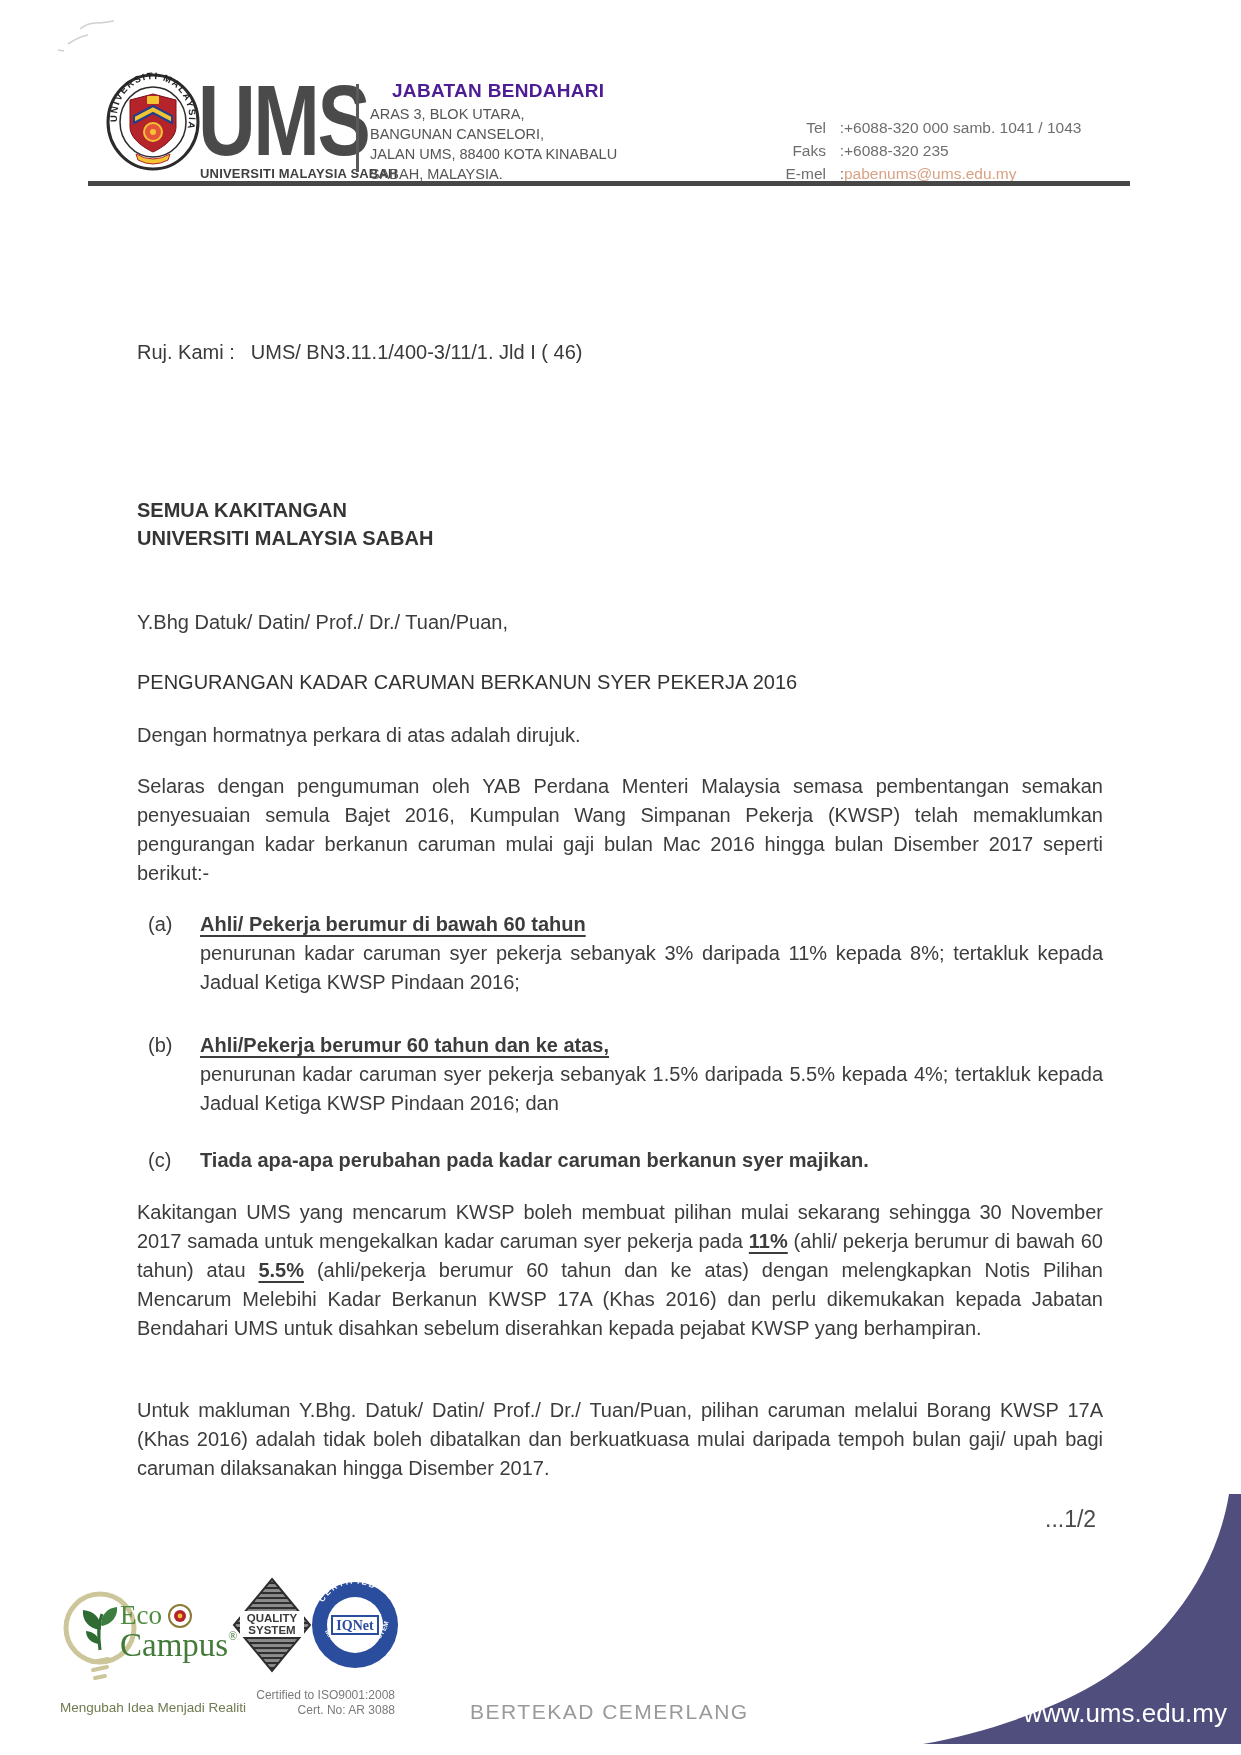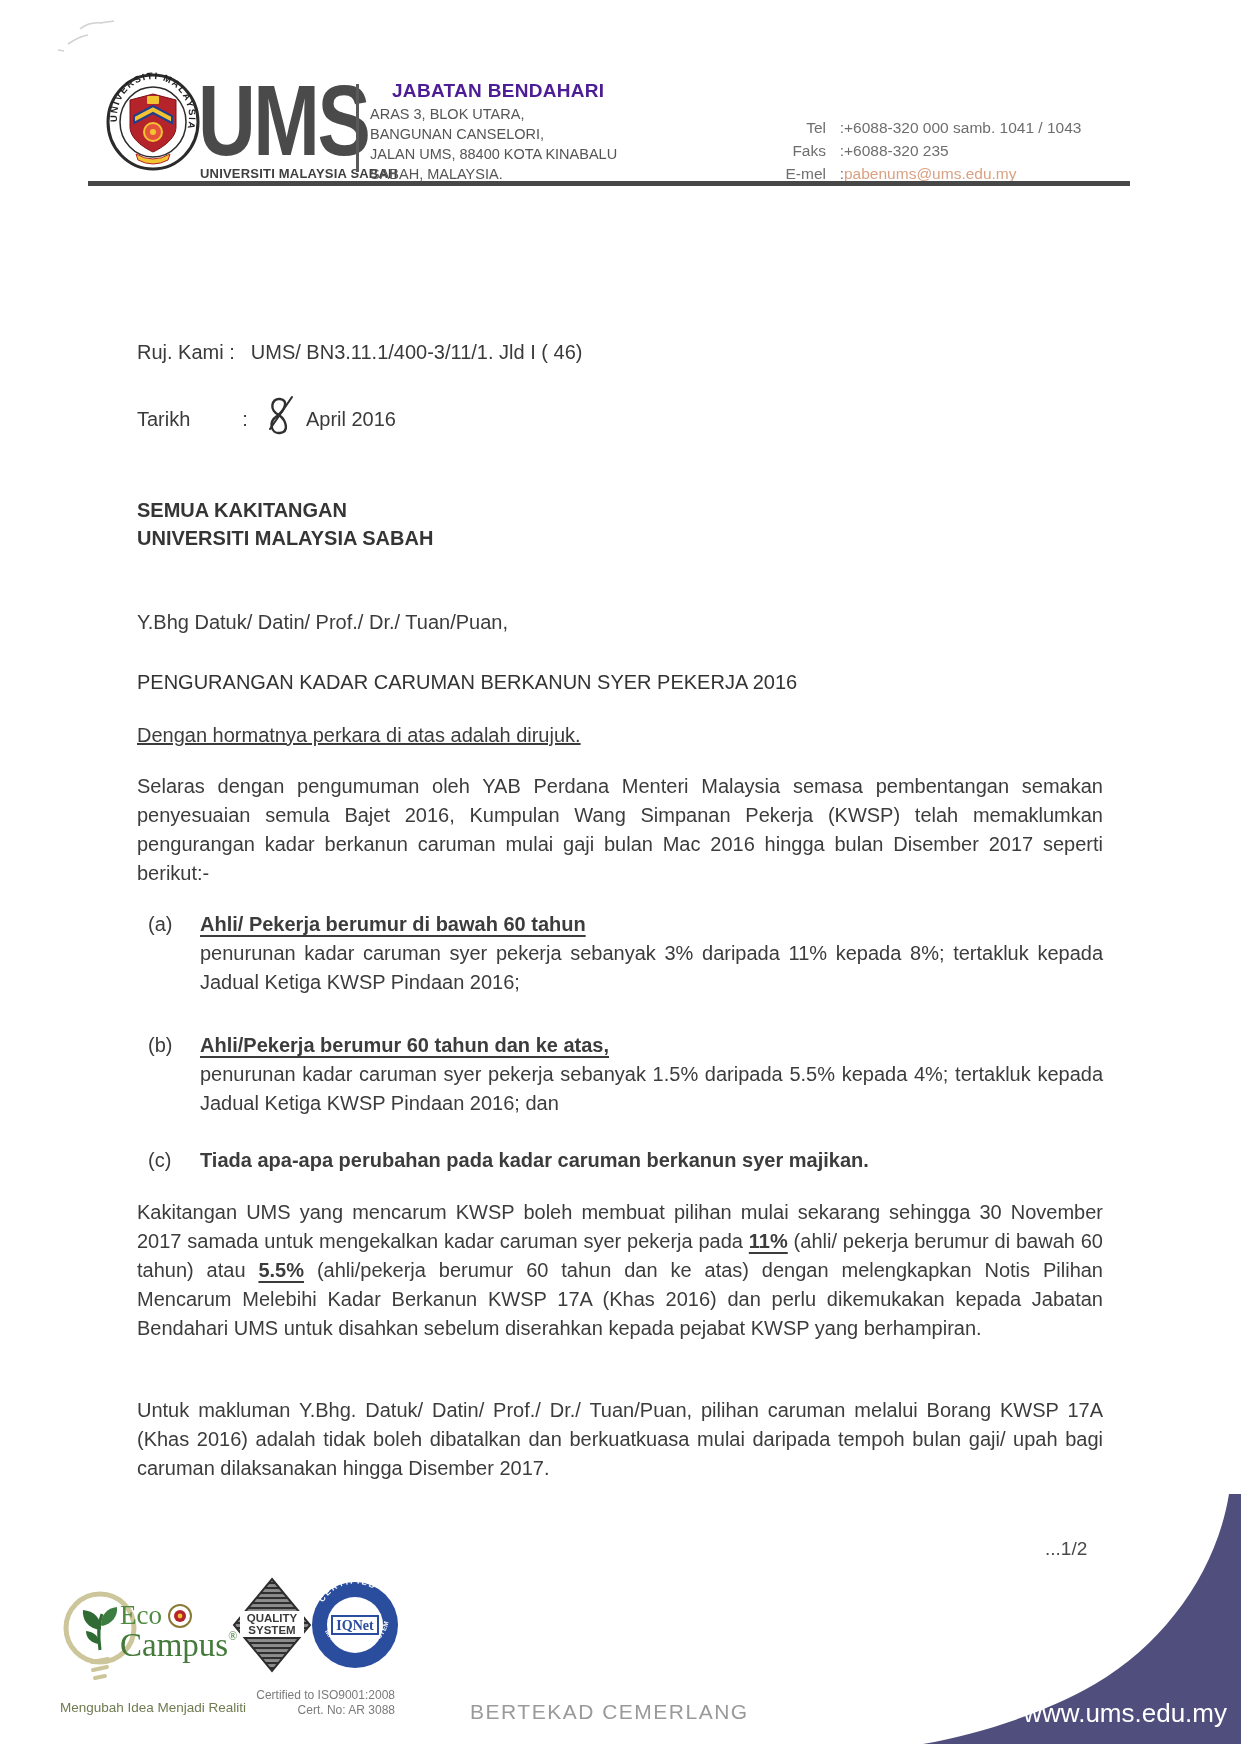--- a/index.html
+++ b/index.html
@@ -35,21 +35,21 @@
 
   .recipient { left:137px; font-size:20px; font-weight:700; color:#353535; line-height:28px; }
   .salutation { left:137px; font-size:20px; }
   .subject { left:137px; font-size:20px; font-weight:400; color:#333; }
   .para { left:137px; width:966px; font-size:20px; line-height:29px; text-align:justify; color:#3c3c3c; }
   .list-item { left:200px; width:903px; font-size:20px; line-height:29px; text-align:justify; }
   .list-item .marker { position:absolute; left:-52px; top:0; }
   .hd { font-weight:700; text-decoration:underline; text-decoration-thickness:2px; text-underline-offset:4px; }
   .hd-plain { font-weight:700; }
   .hl { font-weight:700; text-decoration:underline; text-decoration-thickness:2px; text-underline-offset:4px; }
-  .page-indicator { left:1045px; top:1506px; font-size:19px; color:#4a4a4a;margin-top:32px; }
+  .page-indicator { left:1045px; top:1506px; font-size:23px; color:#4a4a4a; }
 
   
   .eco-block { left:58px; top:1582px; width:175px; height:140px; }
   .eco-text { position:absolute; left:62px; top:18px; color:#4e8a42; font-family:"Liberation Serif", serif; }
   .eco-line1 { font-size:27px; display:flex; align-items:center; gap:6px; }
   .eco-line2 { font-size:33px; font-weight:400; margin-top:-4px; color:#447a3a; }
   .eco-reg { font-size:12px; vertical-align:16px; }
   .eco-tagline { position:absolute; left:2px; top:118px; width:180px; font-size:13.5px; color:#6f7b50; white-space:nowrap; }
   .quality-block { left:232px; top:1577px; }
   .cert-text { left:230px; top:1688px; width:165px; text-align:right; font-size:12px; color:#7a7a7a; line-height:15px; }
@@ -117,36 +117,30 @@
       </div>
     </div>
 
     <div class="abs hdr-rule"></div>
   </div>
 
   <div class="abs ref-line" style="top:341px;">
     <span>Ruj. Kami :</span><span class="val">UMS/ BN3.11.1/400-3/11/1. Jld I ( 46)</span>
   </div>
 
-  <div class="abs ref-line" style="top:394px;">
-    <span>Tarikh</span><span class="tarikh-sep">:</span><svg class="hand8" width="34" height="42" viewBox="0 0 34 42" aria-label="8">
-      <path d="M17 21 C 7 17, 9 4, 18 5 C 27 6, 23 16, 15 22 C 6 28, 9 40, 18 39 C 27 38, 25 27, 17 21" fill="none" stroke="#2f2f2f" stroke-width="2.4" stroke-linecap="round"></path>
-      <line x1="8" y1="35" x2="30" y2="3" stroke="#2f2f2f" stroke-width="2.1" stroke-linecap="round"></line>
-    </svg><span>April 2016</span>
-  </div>
 
   <div class="abs recipient" style="top:496px;">
     <div>SEMUA KAKITANGAN</div>
     <div>UNIVERSITI MALAYSIA SABAH</div>
   </div>
 
   <div class="abs salutation" style="top:611px;">Y.Bhg Datuk/ Datin/ Prof./ Dr./ Tuan/Puan,</div>
   <div class="abs subject" style="top:671px;">PENGURANGAN KADAR CARUMAN BERKANUN SYER PEKERJA 2016</div>
 
-  <p class="abs para" style="top:721px;text-decoration:underline;">Dengan hormatnya perkara di atas adalah dirujuk.</p>
+  <p class="abs para" style="top:721px;">Dengan hormatnya perkara di atas adalah dirujuk.</p>
 
   <p class="abs para" style="top:772px;">Selaras dengan pengumuman oleh YAB Perdana Menteri Malaysia semasa pembentangan semakan penyesuaian semula Bajet 2016, Kumpulan Wang Simpanan Pekerja (KWSP) telah memaklumkan pengurangan kadar berkanun caruman mulai gaji bulan Mac 2016  hingga bulan Disember 2017 seperti berikut:-</p>
 
   <div class="abs list-item" style="top:910px;">
     <span class="marker">(a)</span>
     <div class="hd">Ahli/ Pekerja berumur di bawah 60 tahun</div>
     <div>penurunan kadar caruman syer pekerja sebanyak 3% daripada  11% kepada 8%; tertakluk kepada Jadual Ketiga KWSP Pindaan 2016;</div>
   </div>
 
   <div class="abs list-item" style="top:1031px;">

